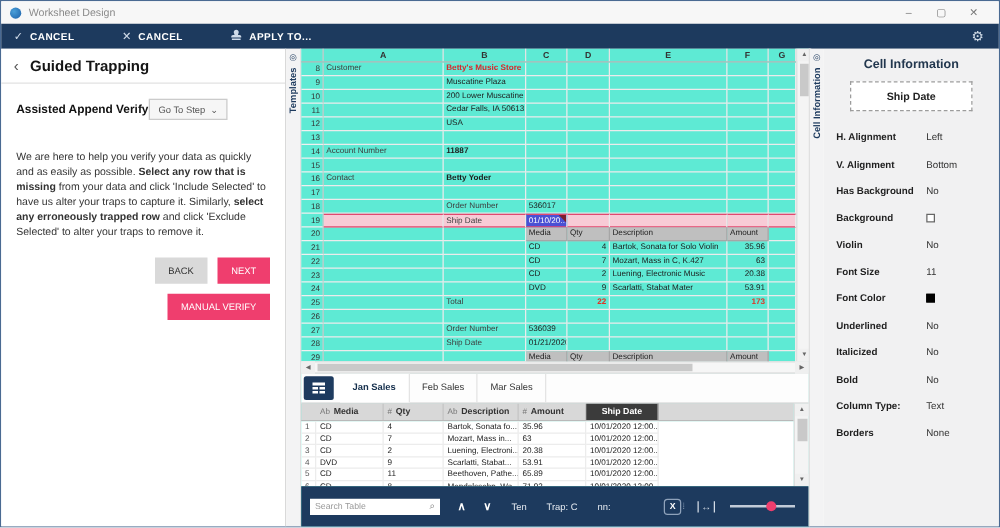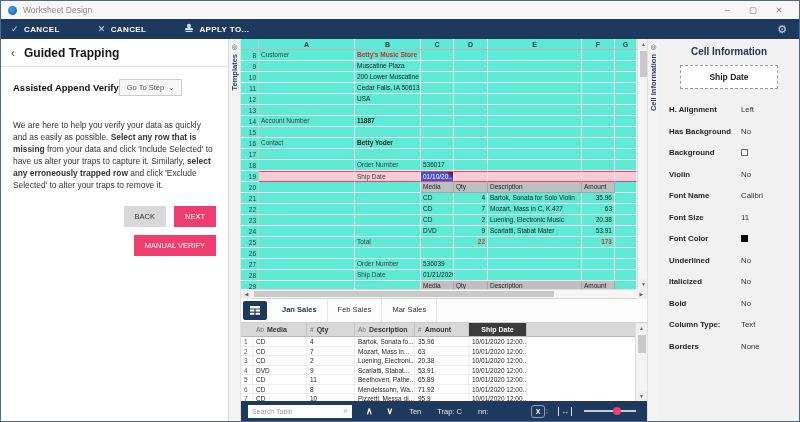--- a/index.html
+++ b/index.html
@@ -94,21 +94,21 @@
   .hc-0 { width:12px; border-right:none; }
   .hc-1{width:54px}.hc-2{width:48px}.hc-3{width:60px}.hc-4{width:54px}.hc-5{width:58px}
   .t-body { flex:1; overflow:hidden; background:#fff; }
   .t-row { height:9.5px; display:flex; }
   .t-cell { flex:none; font-size:6.5px; color:#222; line-height:9.5px; padding:0 3px; border-right:1px solid #ececec; border-bottom:1px solid #ececec; white-space:nowrap; overflow:hidden; }
   .tc-0{width:12px; color:#555;}
   .tc-1{width:54px}.tc-2{width:48px}.tc-3{width:60px}.tc-4{width:54px}.tc-5{width:58px}
   .t-fill { flex:1; border:none; }
 
   
-  .bottombar { height:20px; flex:none; background:#1d3a5e; display:flex; align-items:center; padding:0 7px; }
+  .bottombar { height:32px; flex:none; background:#1d3a5e; display:flex; align-items:center; padding:0 7px; }
   .search-box { width:104px; height:13px; background:#fff; display:flex; align-items:center; padding:0 4px; flex:none; }
   .search-box input { flex:1; min-width:0; border:none; outline:none; font-size:7px; color:#333; font-family:inherit; }
   .search-box input::placeholder { color:#9a9a9a; }
   .search-glyph { color:#777; font-size:8px; line-height:8px; }
   .bb-chev { color:#fff; font-size:9px; font-weight:bold; margin-left:14px; }
   .bb-label { color:#e6ebf2; font-size:7.5px; margin-left:16px; }
   .excel-ic { margin-left:auto; width:14px; height:13px; border:1px solid #8fa2ba; border-radius:3px; color:#fff; font-size:7px; font-weight:bold; text-align:center; line-height:12px; flex:none; }
   .dots-ic { color:#8fa2ba; font-size:7px; margin-left:1px; }
   .resize-ic { color:#d4dce6; font-size:8px; border-left:1px solid #d4dce6; border-right:1px solid #d4dce6; padding:0 2px; margin-left:10px; line-height:9px; }
   .slider { width:52px; height:2px; background:#c2cbd8; position:relative; margin:0 4px 0 12px; flex:none; }
@@ -578,36 +578,36 @@
 
     <div class="right-panel">
       <div class="rp-title">Cell Information</div>
       <div class="rp-valuebox">Ship Date</div>
       <div class="rp-list">
           <div class="rp-row">
             <span class="rp-label">H. Alignment</span>
             <span class="rp-value">Left</span>
           </div>
           <div class="rp-row">
+            <span class="rp-label">V. Alignment</span>
+            <span class="rp-value">Bottom</span>
+          </div>
+          <div class="rp-row">
             <span class="rp-label">Has Background</span>
             <span class="rp-value">No</span>
           </div>
           <div class="rp-row">
             <span class="rp-label">Background</span>
             <span class="swatch" style="background: rgb(255, 255, 255); border-color: rgb(102, 102, 102);"></span>
           </div>
           <div class="rp-row">
             <span class="rp-label">Violin</span>
             <span class="rp-value">No</span>
           </div>
           <div class="rp-row">
-            <span class="rp-label">Font Name</span>
-            <span class="rp-value">Calibri</span>
-          </div>
-          <div class="rp-row">
             <span class="rp-label">Font Size</span>
             <span class="rp-value">11</span>
           </div>
           <div class="rp-row">
             <span class="rp-label">Font Color</span>
             <span class="swatch" style="background: rgb(0, 0, 0); border-color: rgb(0, 0, 0);"></span>
           </div>
           <div class="rp-row">
             <span class="rp-label">Underlined</span>
             <span class="rp-value">No</span>

